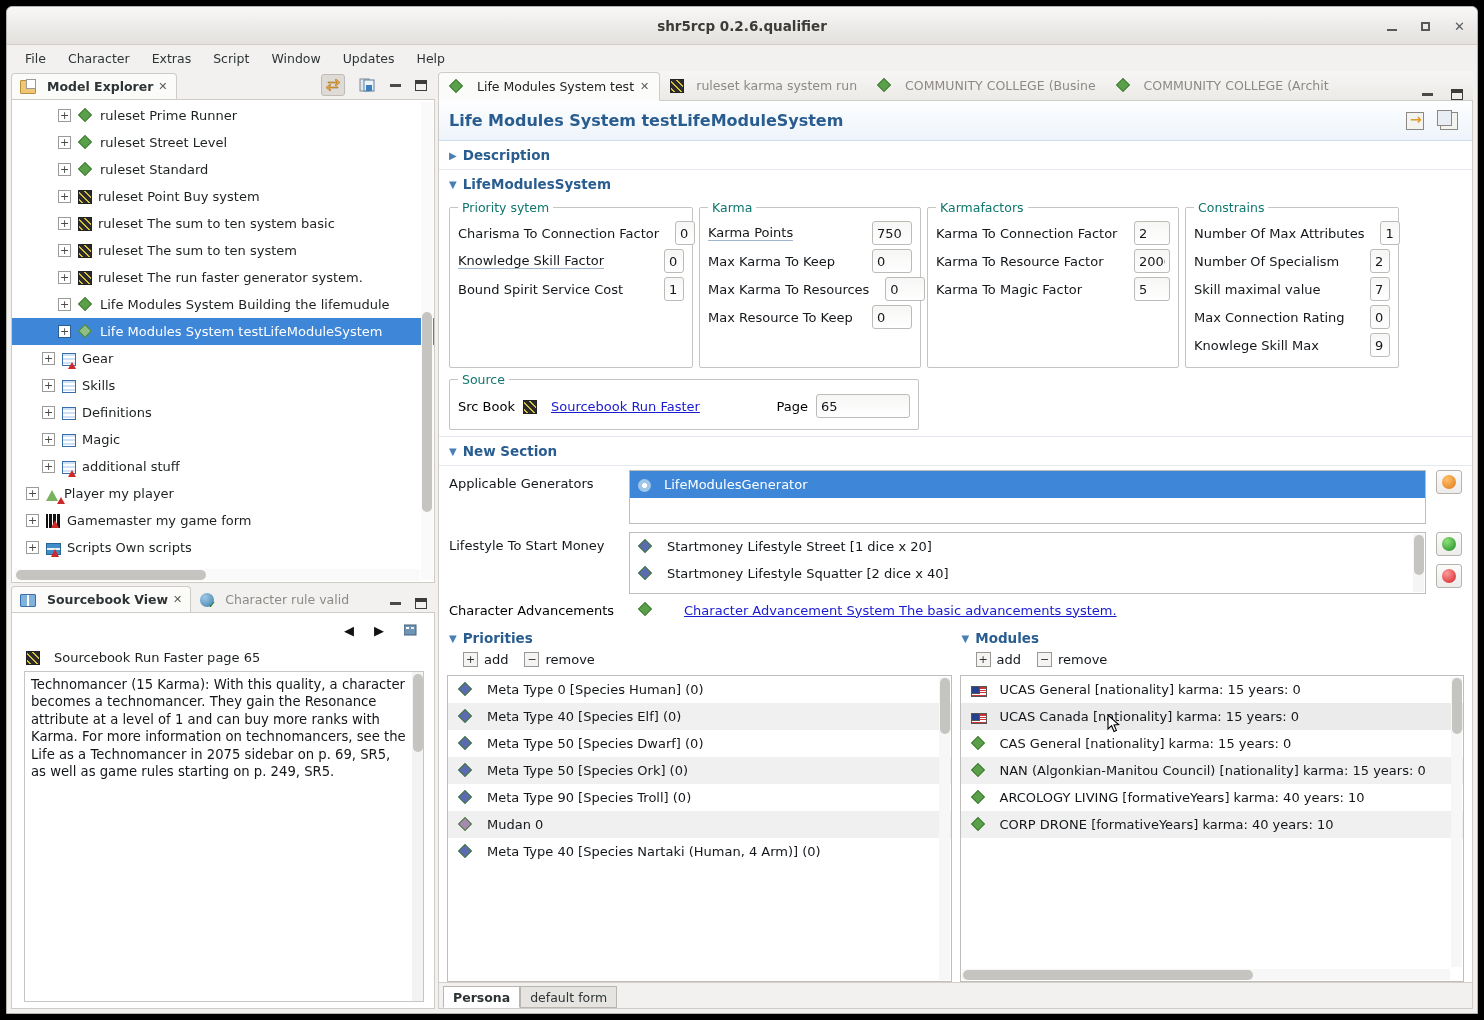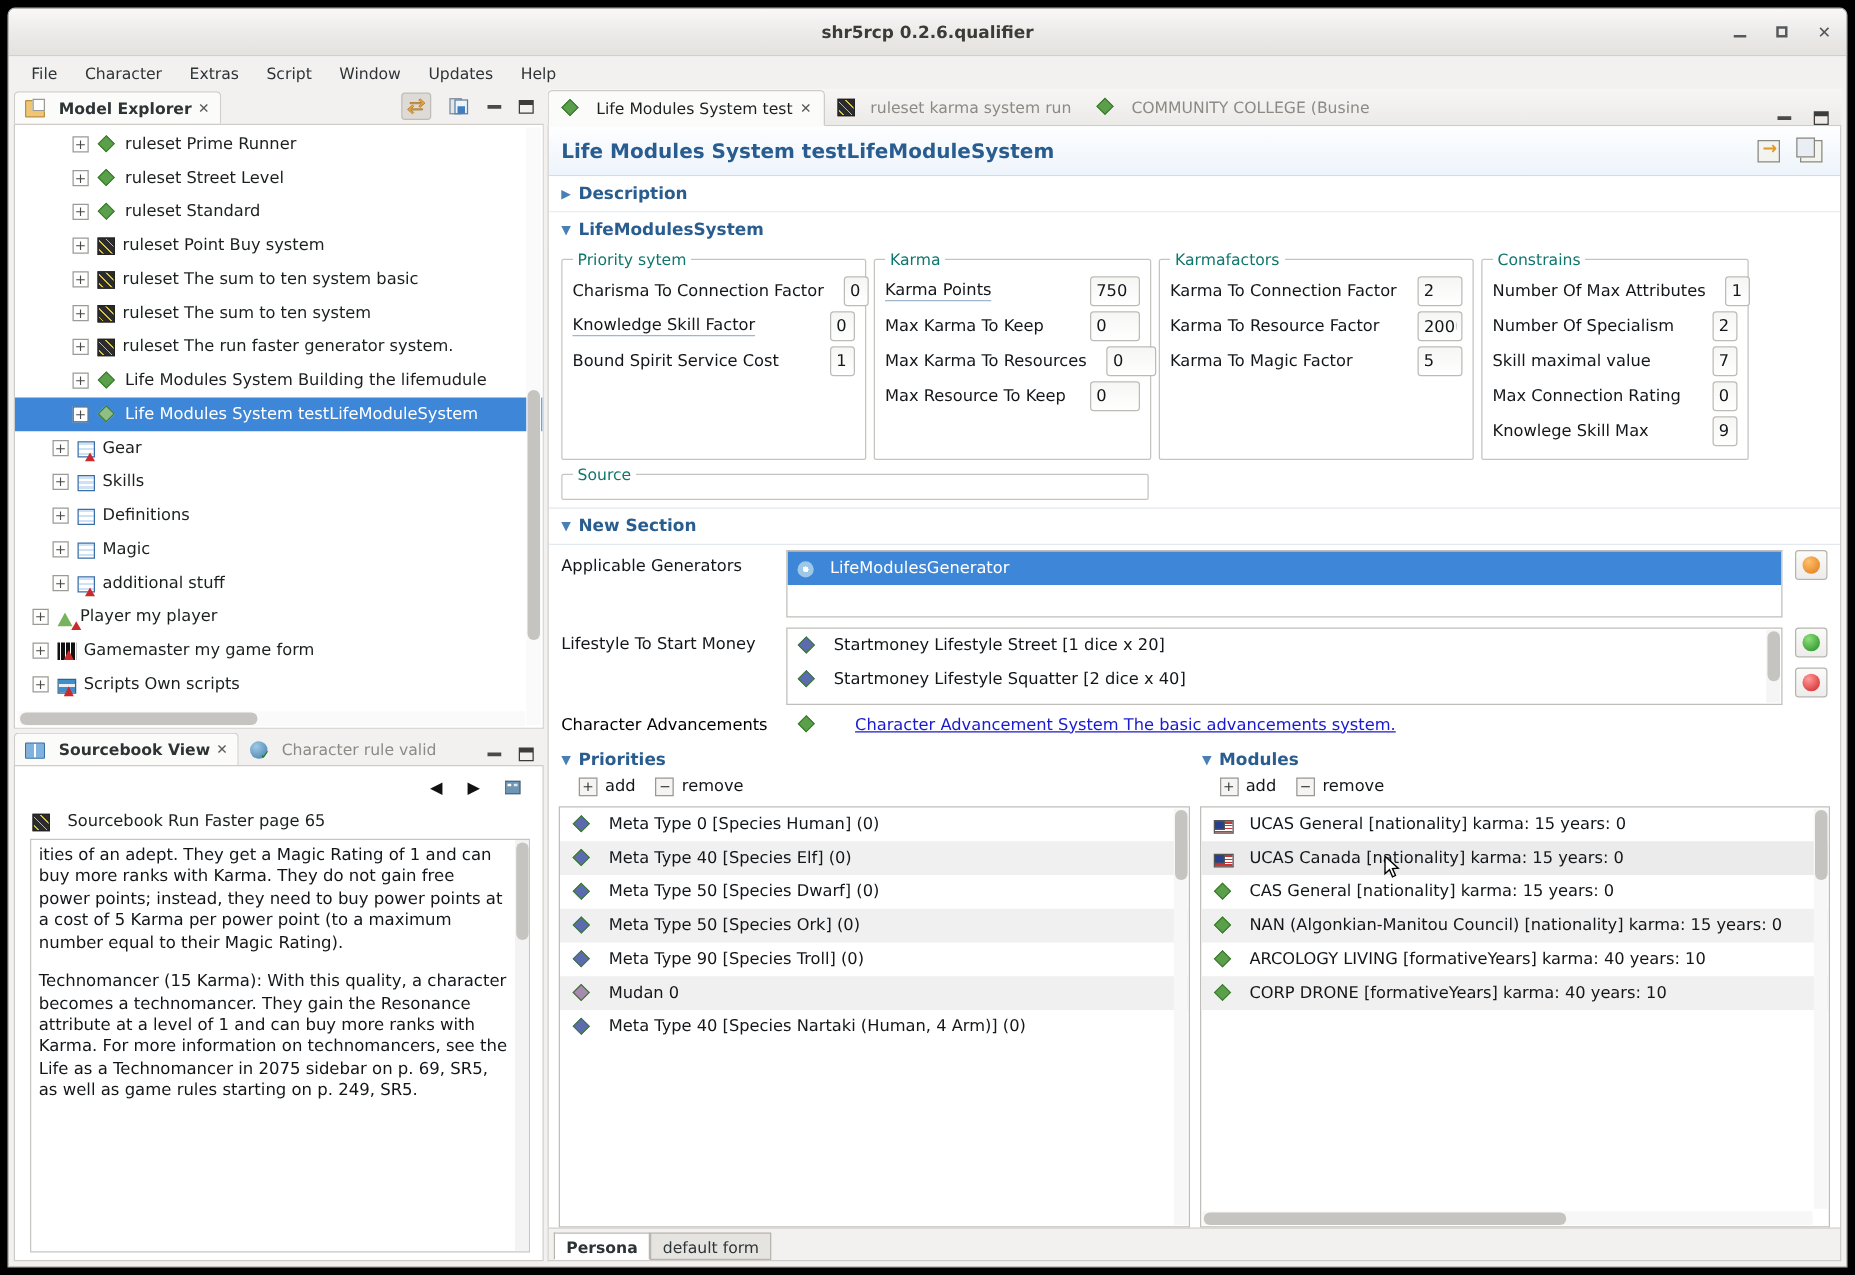--- a/index.html
+++ b/index.html
@@ -552,41 +552,44 @@
             </span>
           </div>
           <div class="sb-head">
             <span class="ico ico-book"></span>
             <span>Sourcebook Run Faster page 65</span>
           </div>
           <div class="sb-text" id="sbtext">
             <div class="vscroll" style="top:0;bottom:0;right:0;width:11px;background:#f3f3f3;">
               <div class="thumb" style="top:2px;height:78px;"></div>
             </div>
-          <p>ities of an adept. They get a Magic Rating of 1 and can  buy more ranks with Karma. They do not gain free power points; instead, they need to buy power points at a  cost of 5 Karma per power point (to a maximum number equal to their Magic Rating).</p>
               <p>Technomancer (15 Karma): With this quality, a character becomes a technomancer. They gain the Resonance attribute at a level of 1 and can buy more ranks  with Karma. For more information on technomancers,  see the Life as a Technomancer in 2075 sidebar on p.  69, SR5, as well as game rules starting on p. 249, SR5.</p>
             </div>
         </div>
       </div>
     </div>
 
     <div class="right-col">
       <div class="editor-tabs" id="etabs">
         <div class="etab active">
             <span class="ico ico-diamond"></span>
             <span>Life Modules System test</span>
             <span class="close-x">✕</span>
           </div>
           <div class="etab dim">
             <span class="ico ico-book"></span>
             <span>ruleset karma system run</span>
           </div>
           <div class="etab dim">
             <span class="ico ico-diamond"></span>
             <span>COMMUNITY COLLEGE (Busine</span>
+          </div>
+          <div class="etab dim">
+            <span class="ico ico-diamond"></span>
+            <span>COMMUNITY COLLEGE (Archit</span>
           </div>
           <div class="etab-ctrl">
           <span class="tb-btn">
               <i class="tb-min"></i>
             </span>
           <span class="tb-btn">
               <i class="tb-max"></i>
             </span>
         </div>
       </div>
@@ -705,20 +708,28 @@
                   <span class="spacer"></span>
                   <input class="num " value="9" style="">
                 </div>
               </div>
           </fieldset>
         </div>
 
         <div class="fieldrow" style="padding-top:2px;">
           <fieldset class="grp src-grp" style="width:470px;">
             <legend>Source</legend>
+            <div class="src-row">
+              <span style="font-size:13px;">Src Book</span>
+              <span class="ico ico-book"></span>
+              <span class="link">Sourcebook Run Faster</span>
+              <span style="flex:1 1 auto;"></span>
+              <span style="font-size:13px;">Page</span>
+              <input class="txt" value="65" style="">
+            </div>
           </fieldset>
         </div>
 
         <div class="section-bar" style="margin-top:4px;border-top:1px solid #e3e9ef;">
           <span class="twisty">▼</span>
           <span>New Section</span>
         </div>
 
         <div class="gen-row">
           <div class="gen-label">Applicable Generators</div>

